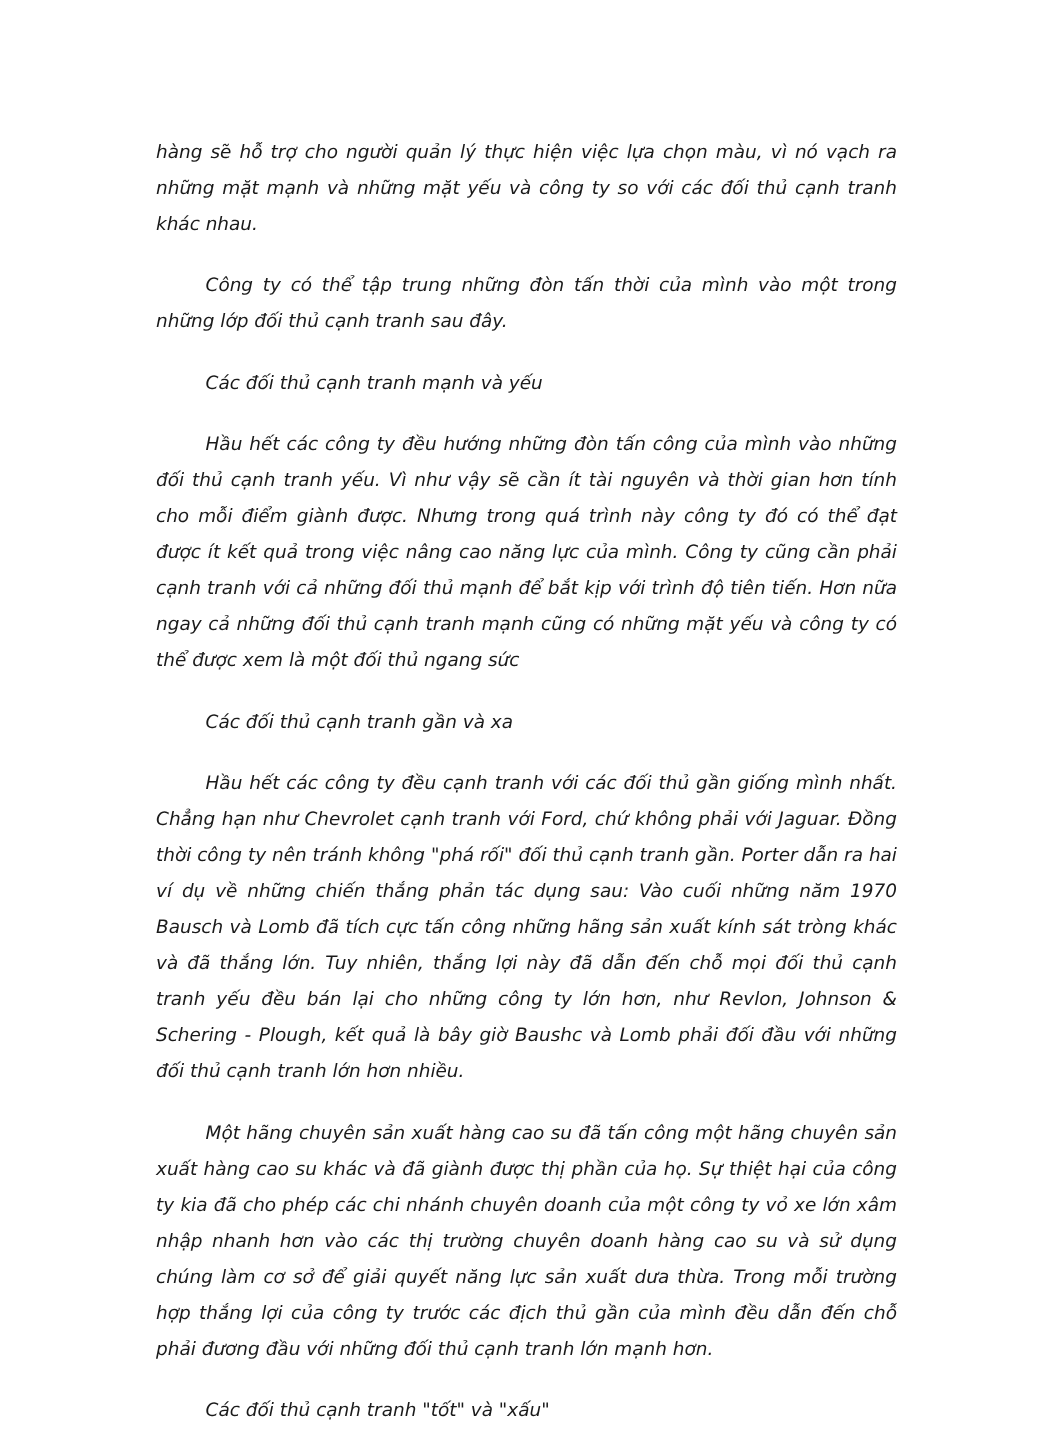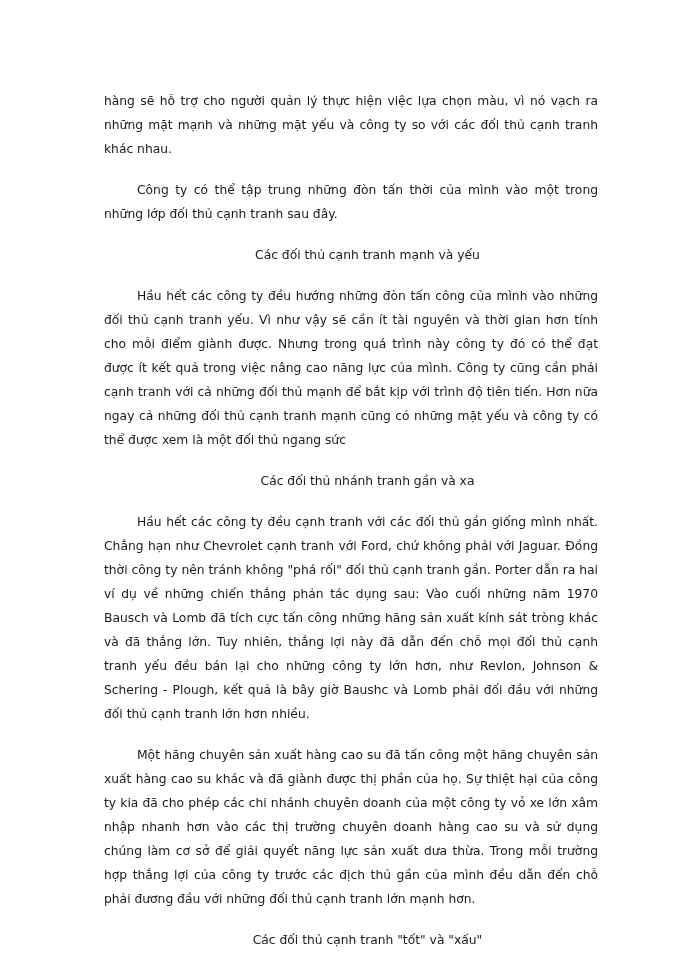--- a/index.html
+++ b/index.html
@@ -8,33 +8,33 @@
     position: absolute;
     left: 104px;
     top: 89px;
     width: 494px;
     font-family: "DejaVu Sans", sans-serif;
     font-size: 12.3px;
     line-height: 24px;
     color: #1a1a1a;
     text-align: justify;
   }
-  .page p { margin: 0 0 17px 0; }
+  .page p { margin: 0 0 17px 0; font-style: italic; }
   .page p.indent { text-indent: 33px; }
   .page p.heading {
     padding-left: 33px;
-    text-align: center;
+    text-align: left;
   }
 </style>
 </head>
 <body>
 
 <div class="page">
   <p>hàng sẽ hỗ trợ cho người quản lý thực hiện việc lựa chọn màu, vì nó vạch ra những mặt mạnh và những mặt yếu và công ty so với các đối thủ cạnh tranh khác nhau.</p>
   <p class="indent">Công ty có thể tập trung những đòn tấn thời của mình vào một trong những lớp đối thủ cạnh tranh sau đây.</p>
   <p class="heading">Các đối thủ cạnh tranh mạnh và yếu</p>
   <p class="indent">Hầu hết các công ty đều hướng những đòn tấn công của mình vào những đối thủ cạnh tranh yếu. Vì như vậy sẽ cần ít tài nguyên và thời gian hơn tính cho mỗi điểm giành được. Nhưng trong quá trình này công ty đó có thể đạt được ít kết quả trong việc nâng cao năng lực của mình. Công ty cũng cần phải cạnh tranh với cả những đối thủ mạnh để bắt kịp với trình độ tiên tiến. Hơn nữa ngay cả những đối thủ cạnh tranh mạnh cũng có những mặt yếu và công ty có thể được xem là một đối thủ ngang sức</p>
-  <p class="heading">Các đối thủ nhánh tranh gần và xa</p>
+  <p class="heading">Các đối thủ cạnh tranh gần và xa</p>
   <p class="indent">Hầu hết các công ty đều cạnh tranh với các đối thủ gần giống mình nhất. Chẳng hạn như Chevrolet cạnh tranh với Ford, chứ không phải với Jaguar. Đồng thời công ty nên tránh không "phá rối" đối thủ cạnh tranh gần. Porter dẫn ra hai ví dụ về những chiến thắng phản tác dụng sau: Vào cuối những năm 1970 Bausch và Lomb đã tích cực tấn công những hãng sản xuất kính sát tròng khác và đã thắng lớn. Tuy nhiên, thắng lợi này đã dẫn đến chỗ mọi đối thủ cạnh tranh yếu đều bán lại cho những công ty lớn hơn, như Revlon, Johnson &amp; Schering - Plough, kết quả là bây giờ Baushc và Lomb phải đối đầu với những đối thủ cạnh tranh lớn hơn nhiều.</p>
   <p class="indent">Một hãng chuyên sản xuất hàng cao su đã tấn công một hãng chuyên sản xuất hàng cao su khác và đã giành được thị phần của họ. Sự thiệt hại của công ty kia đã cho phép các chi nhánh chuyên doanh của một công ty vỏ xe lớn xâm nhập nhanh hơn vào các thị trường chuyên doanh hàng cao su và sử dụng chúng làm cơ sở để giải quyết năng lực sản xuất dưa thừa. Trong mỗi trường hợp thắng lợi của công ty trước các địch thủ gần của mình đều dẫn đến chỗ phải đương đầu với những đối thủ cạnh tranh lớn mạnh hơn.</p>
   <p class="heading">Các đối thủ cạnh tranh "tốt" và "xấu"</p>
 
 </div>
 
 </body></html>

